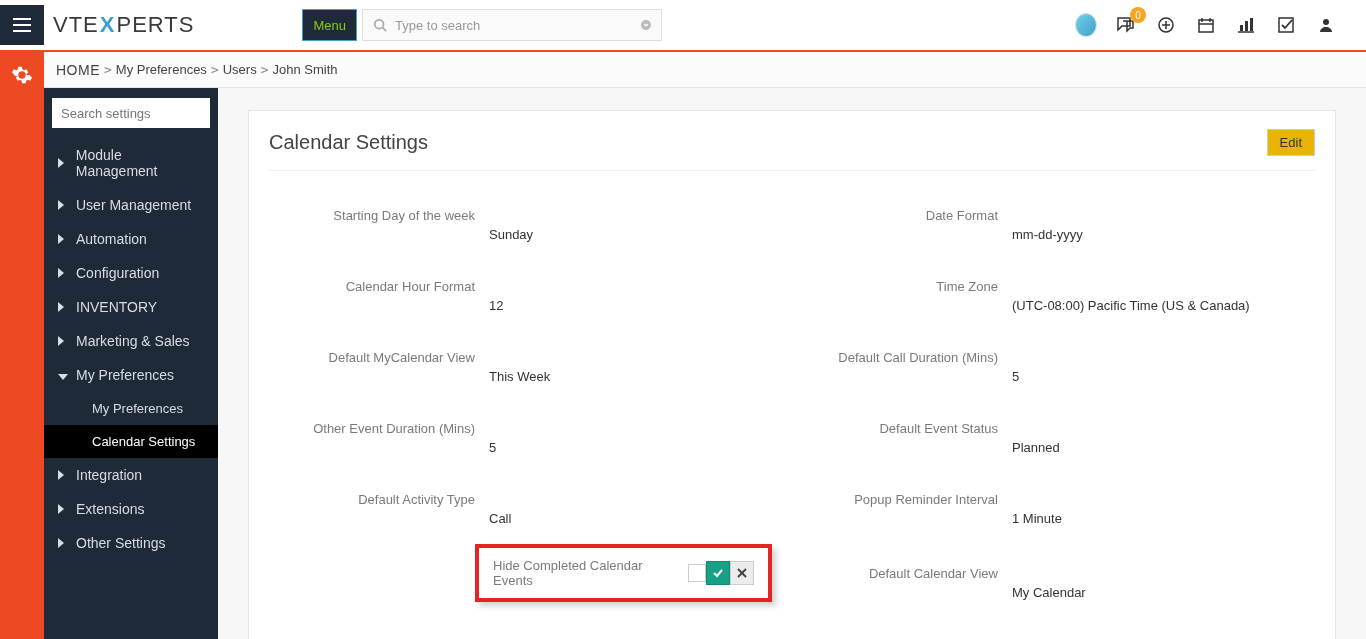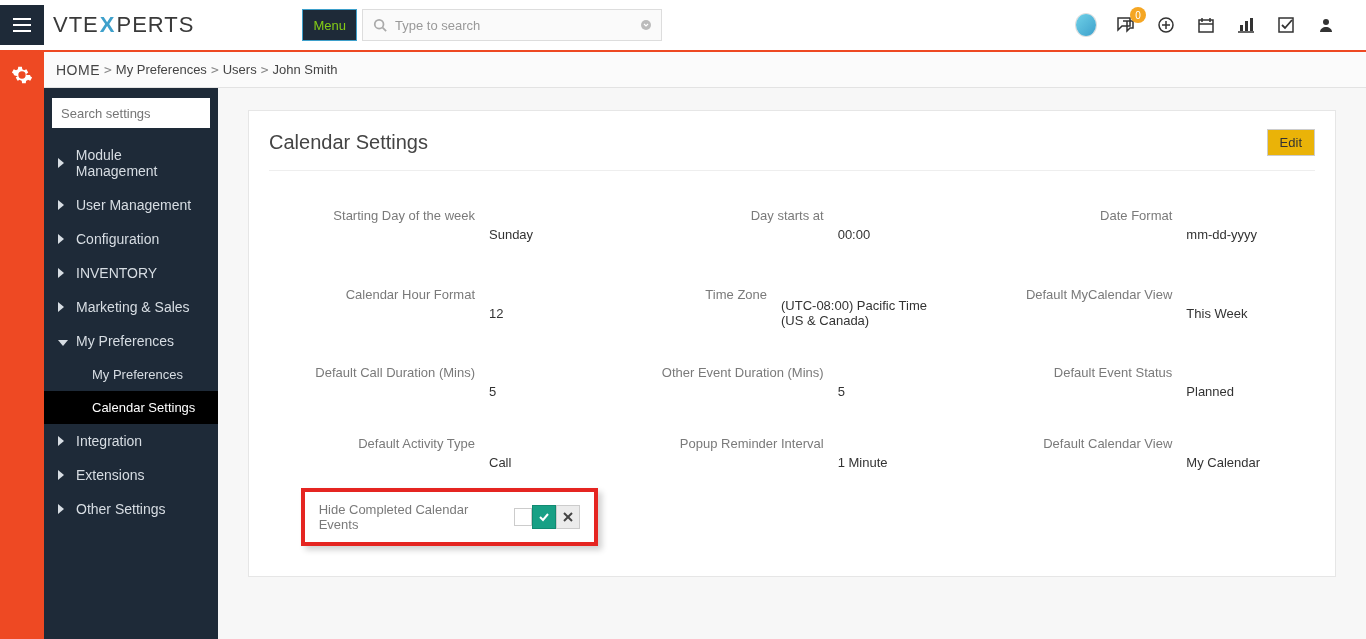--- a/index.html
+++ b/index.html
@@ -41,21 +41,21 @@
   .side-item .chev { width:8px; display:inline-block; }
   .side-sub { padding-left: 48px; font-size:13px; padding-top:9px;padding-bottom:9px; cursor:pointer;}
   .side-sub.active { background:#000; color:#fff; }
 
   .page { flex:1; padding: 22px 30px; background:#f7f7f7; overflow:auto; }
   .panel { background:#fff; border:1px solid #e6e6e6; padding: 18px 20px 30px 20px; }
   .panel-title-row { display:flex; align-items:center; justify-content:space-between; border-bottom:1px solid #eee; padding-bottom:14px; margin-bottom:18px;}
   .panel-title { font-size:20px; font-weight:400; color:#444; }
   .edit-btn { border:1px solid #ccc; background:#eab308; padding:5px 12px; font-size:13px; cursor:pointer; color:#333;}
 
-  .fields { display:grid; grid-template-columns: 1fr 1fr 1fr; column-gap: 40px; row-gap: 18px; margin: 0 20px; }
+  .fields { display:grid; grid-template-columns: 1fr 1fr; column-gap: 40px; row-gap: 18px; margin: 0 20px; }
   .field { display:flex; align-items:center; }
   .flabel { width: 200px; text-align:right; color:#7a7a7a; font-size:13px; padding-right:14px; }
   .fvalue { color:#333; font-size:13px;margin-top:38px; }
 
   .highlight-box { position: relative; border: 4px solid #e52521; padding: 10px 14px; display:flex; align-items:center; justify-content:space-between; box-shadow: 4px 4px 6px rgba(0,0,0,0.18); width: 297px; margin-left: auto; }
   .highlight-box .flabel { width:auto; text-align:left; color:#7a7a7a; padding-right:10px;}
   .cb-controls { display:flex; align-items:center; }
   .cb { width:18px;height:18px; border:1px solid #ccc; background:#fff; margin-right:0; }
   .ok-btn { width:24px;height:24px; background:#18a085; display:flex;align-items:center;justify-content:center; cursor:pointer; border:1px solid #128a72;}
   .x-btn { width:24px;height:24px; background:#ececec; border:1px solid #ccc; display:flex;align-items:center;justify-content:center; cursor:pointer;}
@@ -176,20 +176,24 @@
             <div class="side-item">
               <span class="chev chev-right"></span>
               <span>Module Management</span>
             </div>
             <div class="side-item">
               <span class="chev chev-right"></span>
               <span>User Management</span>
             </div>
             <div class="side-item">
               <span class="chev chev-right"></span>
+              <span>Automation</span>
+            </div>
+            <div class="side-item">
+              <span class="chev chev-right"></span>
               <span>Configuration</span>
             </div>
             <div class="side-item">
               <span class="chev chev-right"></span>
               <span>INVENTORY</span>
             </div>
             <div class="side-item">
               <span class="chev chev-right"></span>
               <span>Marketing &amp; Sales</span>
             </div>
@@ -218,24 +222,20 @@
         <div class="panel">
           <div class="panel-title-row">
             <div class="panel-title">Calendar Settings</div>
             <button class="edit-btn">Edit</button>
           </div>
           <div class="fields">
             <div class="field">
                 <div class="flabel">Starting Day of the week</div>
                 <div class="fvalue">Sunday</div>
               </div>
-            <div class="field">
-                <div class="flabel">Day starts at</div>
-                <div class="fvalue">00:00</div>
-              </div>
 
             <div class="field">
                 <div class="flabel">Date Format</div>
                 <div class="fvalue">mm-dd-yyyy</div>
               </div>
             <div class="field">
                 <div class="flabel">Calendar Hour Format</div>
                 <div class="fvalue">12</div>
               </div>
 
@@ -263,43 +263,43 @@
               </div>
             <div class="field">
                 <div class="flabel">Default Activity Type</div>
                 <div class="fvalue">Call</div>
               </div>
 
             <div class="field">
                 <div class="flabel">Popup Reminder Interval</div>
                 <div class="fvalue">1 Minute</div>
               </div>
-            <div class="field">
-                <div class="flabel">Default Calendar View</div>
-                <div class="fvalue">My Calendar</div>
-              </div>
-
             <div class="field" style="justify-content:flex-end;">
               <div class="highlight-box">
                 <div class="flabel">Hide Completed Calendar Events</div>
                 <div class="cb-controls">
                   <div class="cb"></div>
                   <div class="ok-btn">
                       <svg width="12" height="12" viewBox="0 0 12 12">
                         <path d="M2 6 L5 9 L10 3" stroke="#fff" stroke-width="2" fill="none"></path>
                       </svg>
                     </div>
                   <div class="x-btn">
                       <svg width="10" height="10" viewBox="0 0 10 10">
                         <line x1="1" y1="1" x2="9" y2="9" stroke="#444" stroke-width="2"></line>
                         <line x1="9" y1="1" x2="1" y2="9" stroke="#444" stroke-width="2"></line>
                       </svg>
                     </div>
                 </div>
               </div>
             </div>
+
+            <div class="field">
+                <div class="flabel">Default Calendar View</div>
+                <div class="fvalue">My Calendar</div>
+              </div>
             <div class="field"></div>
           </div>
         </div>
       </div>
     </div>
   </div>
 </div>
 
 </body></html>

